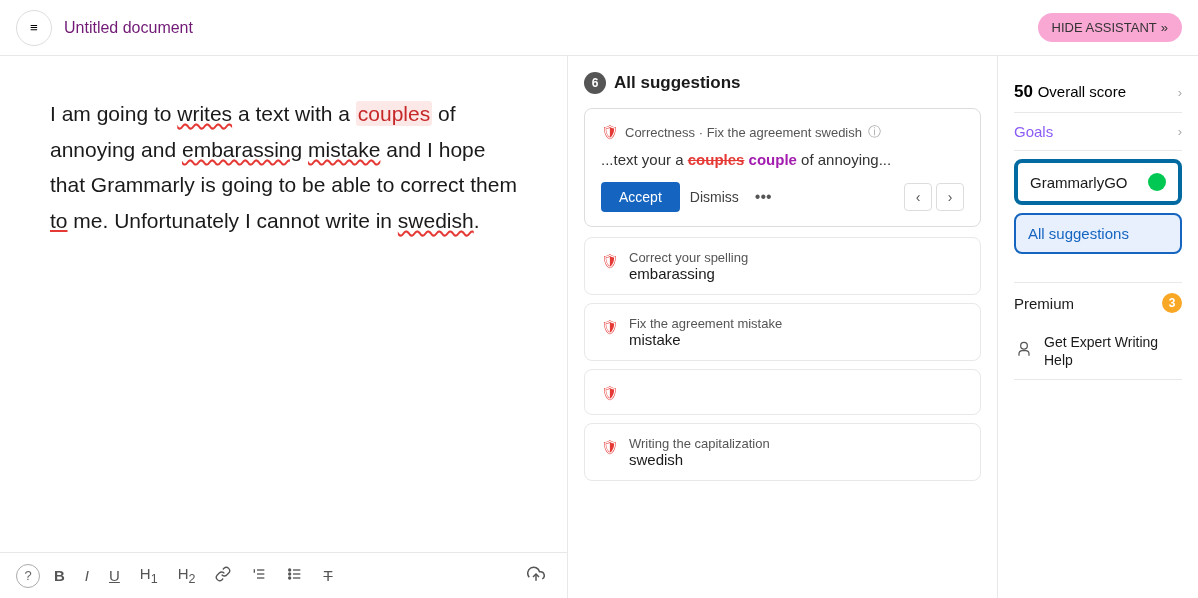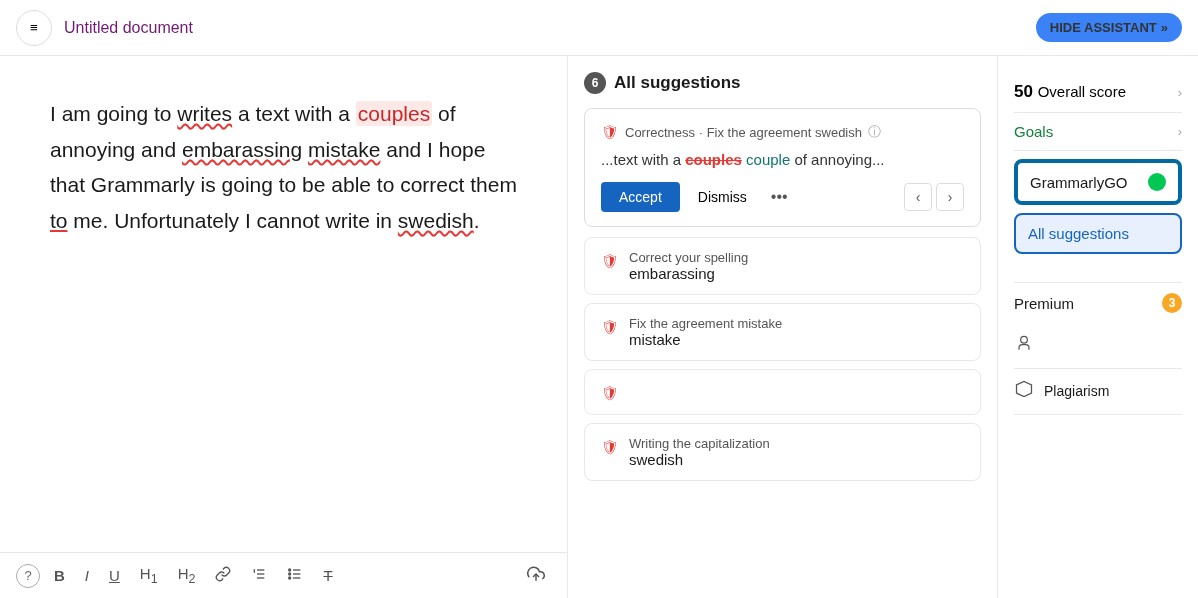--- a/index.html
+++ b/index.html
@@ -67,28 +67,28 @@
       border: 1px solid #ddd; border-radius: 8px; padding: 14px 16px;
       margin-bottom: 10px; background: #fff;
     }
     .card-header {
       display: flex; align-items: center; gap: 6px; margin-bottom: 10px;
     }
     .card-type { font-size: 13px; color: #555; }
     .info-icon { color: #aaa; font-size: 13px; cursor: pointer; }
     .card-preview { font-size: 15px; color: #333; margin-bottom: 14px; }
     .card-preview .strike { text-decoration: line-through; color: #e53935; font-weight: 600; }
-    .card-preview .correct { color: #0f766e; font-weight: 400; }
-    .card-actions { display: flex; align-items: center; gap: 8px; }
+    .card-preview .correct { color: #a21caf; font-weight: 700; }
+    .card-actions { display: flex; align-items: center; }
     .btn-accept {
       background: #1565c0; color: #fff; border: none; border-radius: 4px;
       padding: 7px 18px; font-size: 14px; cursor: pointer; font-weight: 500;
     }
     .btn-dismiss {
-      background: none; border: none; color: #000000; font-size: 14px;
+      background: none; border: none; color: #404040; font-size: 14px;
       cursor: pointer; padding: 7px 10px;
     }
     .btn-more {
       background: none; border: none; color: #555; font-size: 16px;
       cursor: pointer; padding: 4px 6px;
     }
     .nav-arrows { margin-left: auto; display: flex; gap: 4px; }
     .nav-arrow {
       background: none; border: 1px solid #ddd; border-radius: 4px;
       width: 28px; height: 28px; display: flex; align-items: center;
@@ -115,21 +115,21 @@
     .score-row {
       display: flex; align-items: center; justify-content: space-between;
       padding: 10px 0; border-bottom: 1px solid #e8e8e8; cursor: pointer;
     }
     .chevron { color: #aaa; font-size: 13px; }
 
     .panel-item {
       display: flex; align-items: center; justify-content: space-between;
       padding: 10px 0; border-bottom: 1px solid #e8e8e8; cursor: pointer;
     }
-    .panel-item-label { font-size: 15px; color: #15803d; }
+    .panel-item-label { font-size: 15px; color: #8b5cf6; }
 
     .grammarly-go-btn {
       display: flex; align-items: center; justify-content: space-between;
       padding: 10px 12px; border: 4px solid #0369a1; border-radius: 8px;
       margin: 8px 0; cursor: pointer; background: #fff;
     }
     .go-label { font-size: 15px; color: #1a1a1a; font-weight: 500; }
     .go-dot { width: 18px; height: 18px; border-radius: 50%; background: #00c853; }
 
     .all-suggestions-btn {
@@ -149,23 +149,23 @@
     }
 
     .panel-action {
       display: flex; align-items: center; gap: 10px; padding: 10px 0;
       border-bottom: 1px solid #e8e8e8; cursor: pointer;
     }
     .panel-action-icon { font-size: 18px; color: #555; }
     .panel-action-text { font-size: 14px; color: #1a1a1a; line-height: 1.3; }
 
     .hide-assistant-btn {
-      margin-left: auto; background: #3b82f6; border: none; border-radius: 20px;
+      margin-left: auto; background: #f9a8d4; border: none; border-radius: 20px;
       padding: 7px 14px; font-size: 13px; color: #333; cursor: pointer;
-      display: flex; align-items: center; gap: 4px; font-weight: 700;
+      display: flex; align-items: center; gap: 4px; font-weight: 400;
     }
 
     
     .shield-red {
       width: 18px; height: 18px; display: inline-flex; align-items: center;
       justify-content: center; color: #e53935; font-size: 14px;
     }
   </style>
 </head>
 <body>
@@ -236,21 +236,21 @@
       <span class="suggestions-title">All suggestions</span>
     </div>
 
     <div class="suggestion-card-active">
       <div class="card-header">
         <span class="shield-red">🛡</span>
         <span class="card-type">Correctness · Fix the agreement swedish</span>
         <span class="info-icon">ⓘ</span>
       </div>
       <div class="card-preview">
-        <span>...text with a </span><span class="strike">couples</span><span> </span><span class="correct">couple</span><span> of annoying...</span>
+        <span>...text your a </span><span class="strike">couples</span><span> </span><span class="correct">couple</span><span> of annoying...</span>
       </div>
       <div class="card-actions">
         <button class="btn-accept">Accept</button>
         <button class="btn-dismiss">Dismiss</button>
         <button class="btn-more">•••</button>
         <div class="nav-arrows">
           <button class="nav-arrow">‹</button>
           <button class="nav-arrow">›</button>
         </div>
       </div>
@@ -311,24 +311,17 @@
       <span class="premium-badge">3</span>
     </div>
 
     <div class="panel-action">
       <span class="panel-action-icon">
         <svg width="20" height="20" viewBox="0 0 24 24" fill="none" stroke="#555" stroke-width="1.5">
             <circle cx="12" cy="8" r="4"></circle>
             <path d="M6 20v-2a4 4 0 0 1 4-4h4a4 4 0 0 1 4 4v2"></path>
           </svg>
       </span>
-    </div>
-
-    <div class="panel-action">
-      <span class="panel-action-icon">
-        <svg width="20" height="20" viewBox="0 0 24 24" fill="none" stroke="#555" stroke-width="1.5">
-            <path d="M3 7l9-4 9 4v10l-9 4-9-4z"></path>
-          </svg>
-      </span>
-      <span class="panel-action-text">Plagiarism</span>
-    </div>
+      <span class="panel-action-text">Get Expert Writing Help</span>
+    </div>
+
   </div>
 </div>
 
 </body></html>

